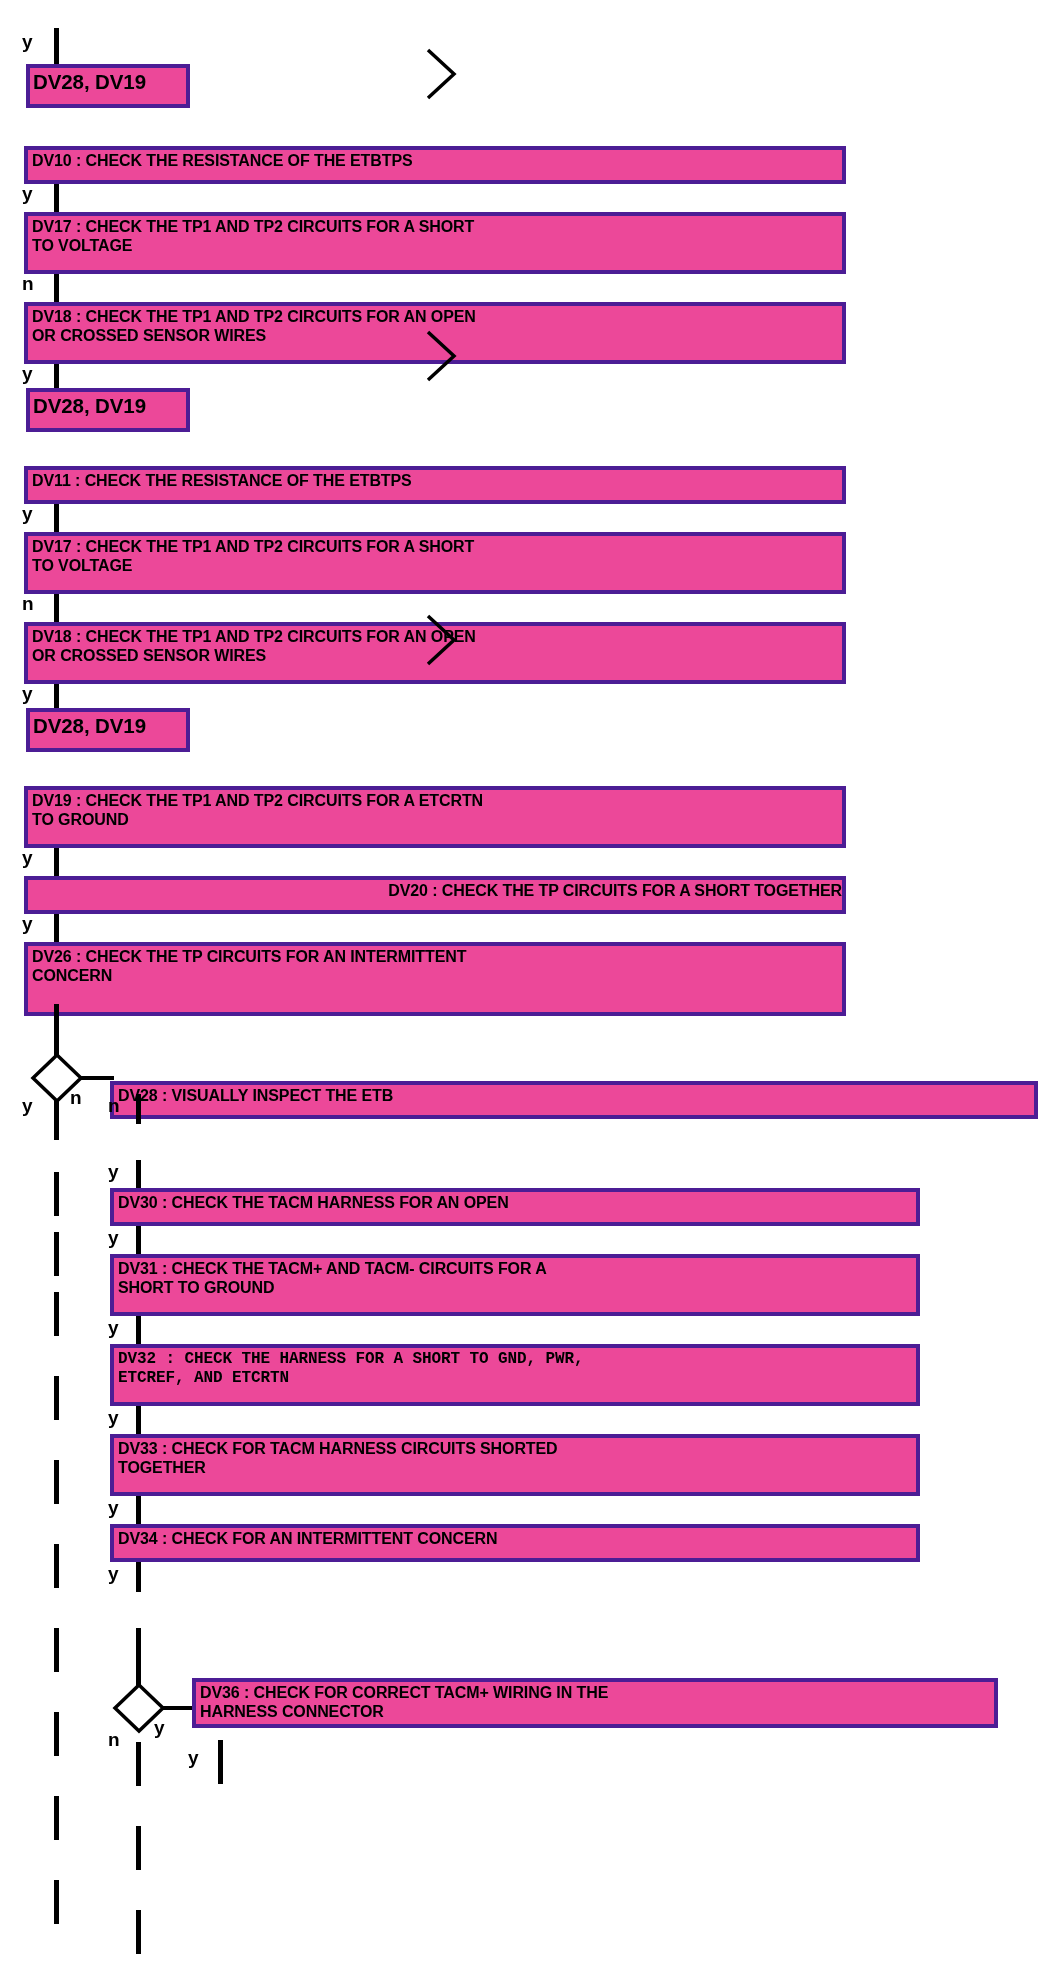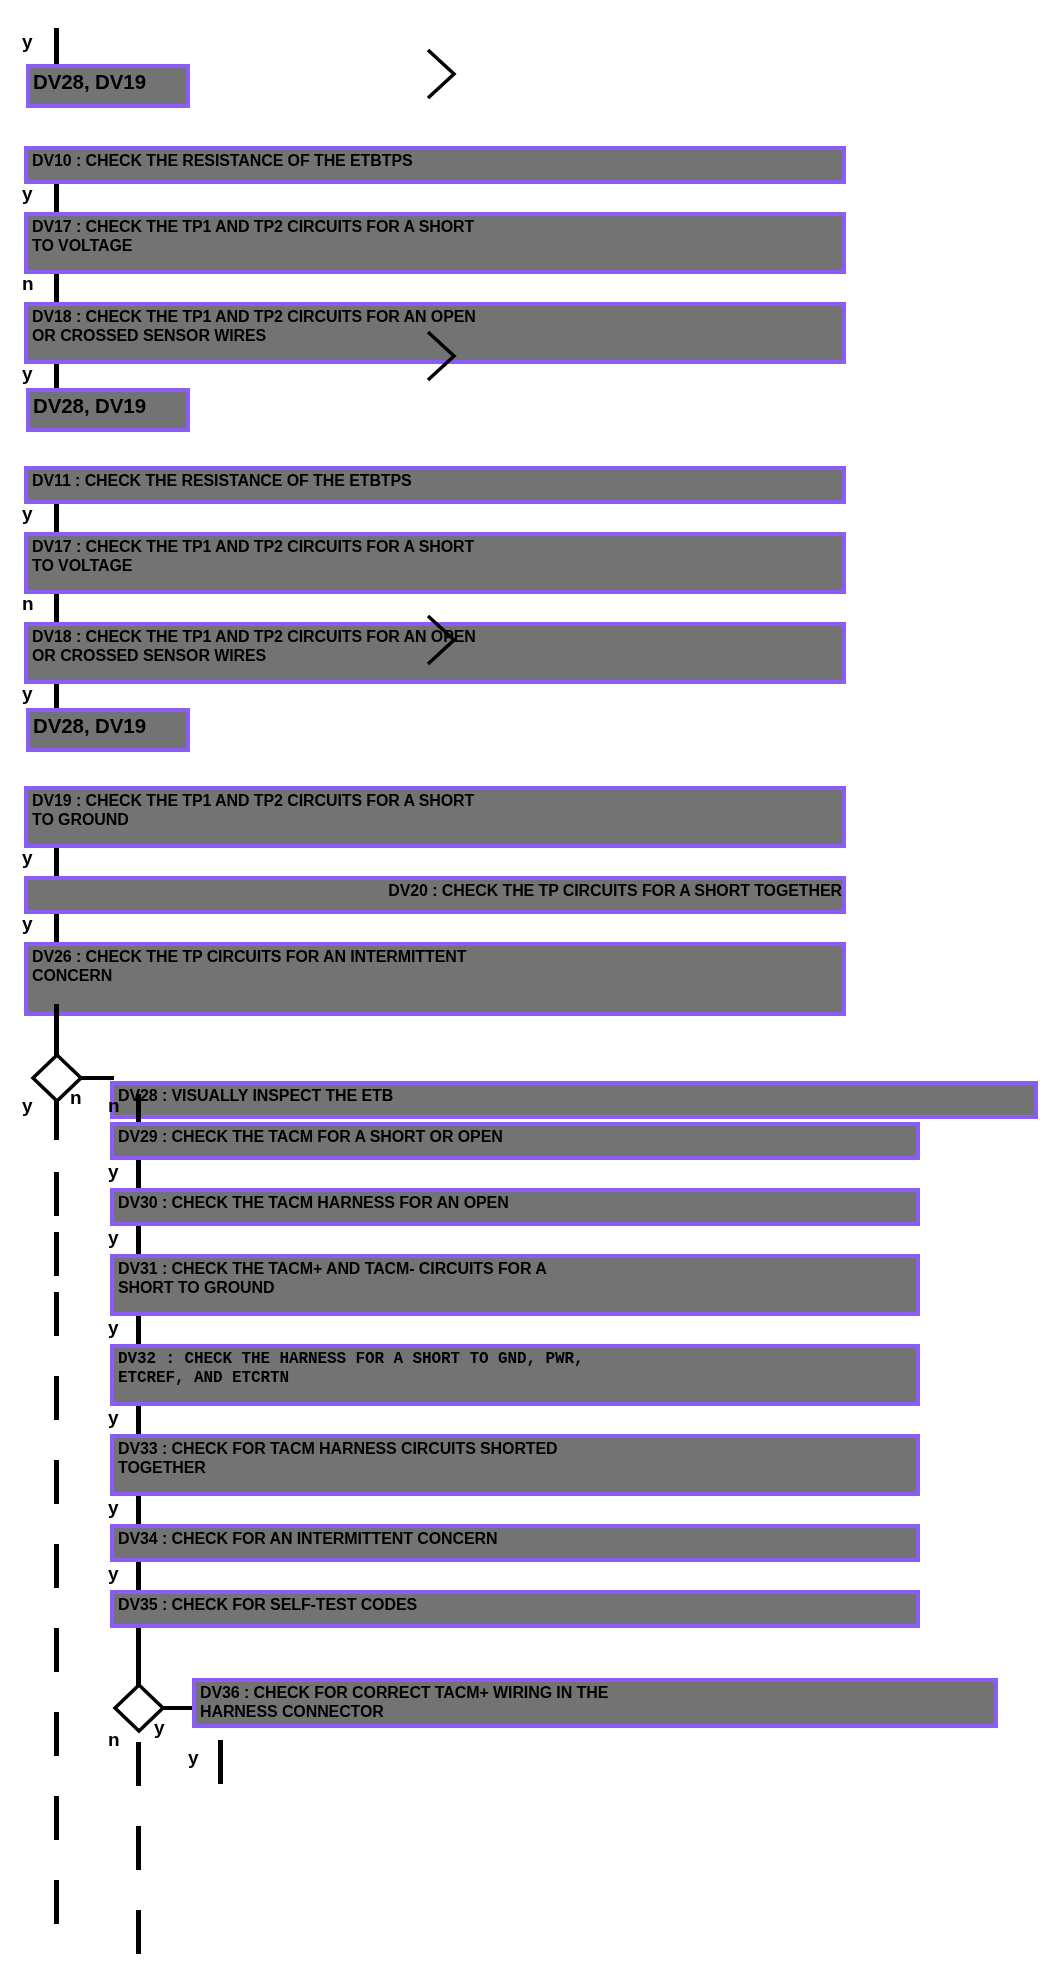--- a/index.html
+++ b/index.html
@@ -15,22 +15,22 @@
     position: relative;
     width: 1056px;
     height: 1970px;
     background: #ffffff;
     overflow: hidden;
   }
   
   .node {
     position: absolute;
     box-sizing: border-box;
-    background: #737373;
-    border: 4px solid #8b5cf6;
+    background: #ec4899;
+    border: 4px solid #4c1d95;
     font-weight: bold;
     color: #000000;
     letter-spacing: -0.1px;
     line-height: 1.16;
     padding: 2px 0 2px 4px;
     white-space: pre-line;
   }
   .node.step {
     font-size: 16px;
   }
@@ -129,21 +129,21 @@
   <span class="blabel" style="left:22px; top:684px;">y</span>
 
   <div class="node tag" style="left:26px; top:708px; width:164px; height:44px;">DV28, DV19</div>
 
   <div class="chevron" style="left:424px; top:612px;">
     <svg width="48" height="56" viewBox="0 0 48 56">
       <polyline points="4,4 30,28 4,52" fill="none" stroke="#000000" stroke-width="3.5"></polyline>
     </svg>
   </div>
 
-  <div class="node step" style="left:24px; top:786px; width:822px; height:62px;">DV19 : CHECK THE TP1 AND TP2 CIRCUITS FOR A SHORT
+  <div class="node step" style="left:24px; top:786px; width:822px; height:62px;">DV19 : CHECK THE TP1 AND TP2 CIRCUITS FOR A ETCRTN
 TO GROUND</div>
 
   <div class="vline" style="left:54px; top:848px; height:30px;"></div>
   <span class="blabel" style="left:22px; top:848px;">y</span>
 
   <div class="node step" style="left:24px; top:876px; width:822px; height:38px;text-align:right;">DV20 : CHECK THE TP CIRCUITS FOR A SHORT TOGETHER</div>
 
   <div class="vline" style="left:54px; top:914px; height:30px;"></div>
   <span class="blabel" style="left:22px; top:914px;">y</span>
 
@@ -173,21 +173,20 @@
   <div class="vline" style="left:54px; top:1628px; height:44px;"></div>
   <div class="vline" style="left:54px; top:1712px; height:44px;"></div>
   <div class="vline" style="left:54px; top:1796px; height:44px;"></div>
   <div class="vline" style="left:54px; top:1880px; height:44px;"></div>
 
   <div class="node step" style="left:110px; top:1037px; width:928px; height:38px;margin-top:44px;">DV28 : VISUALLY INSPECT THE ETB</div>
 
   <div class="vline" style="left:136px; top:1094px; height:30px;"></div>
   <span class="blabel" style="left:108px; top:1096px;">n</span>
 
-  <div class="node step" style="left:110px; top:1122px; width:810px; height:38px;">DV29 : CHECK THE TACM FOR A SHORT OR OPEN</div>
 
   <div class="vline" style="left:136px; top:1160px; height:30px;"></div>
   <span class="blabel" style="left:108px; top:1162px;">y</span>
 
   <div class="node step" style="left:110px; top:1188px; width:810px; height:38px;">DV30 : CHECK THE TACM HARNESS FOR AN OPEN</div>
 
   <div class="vline" style="left:136px; top:1226px; height:30px;"></div>
   <span class="blabel" style="left:108px; top:1228px;">y</span>
 
   <div class="node step" style="left:110px; top:1254px; width:810px; height:62px;">DV31 : CHECK THE TACM+ AND TACM- CIRCUITS FOR A
@@ -206,21 +205,20 @@
 TOGETHER</div>
 
   <div class="vline" style="left:136px; top:1496px; height:30px;"></div>
   <span class="blabel" style="left:108px; top:1498px;">y</span>
 
   <div class="node step" style="left:110px; top:1524px; width:810px; height:38px;">DV34 : CHECK FOR AN INTERMITTENT CONCERN</div>
 
   <div class="vline" style="left:136px; top:1562px; height:30px;"></div>
   <span class="blabel" style="left:108px; top:1564px;">y</span>
 
-  <div class="node step" style="left:110px; top:1590px; width:810px; height:38px;">DV35 : CHECK FOR SELF-TEST CODES</div>
 
   <div class="vline" style="left:136px; top:1628px; height:60px;"></div>
 
   <div class="diamond" style="left:112px; top:1682px;">
     <svg width="54" height="52" viewBox="0 0 54 52">
       <polygon points="27,3 51,26 27,49 3,26" fill="#ffffff" stroke="#000000" stroke-width="3.5"></polygon>
     </svg>
   </div>
 
   <div class="hline" style="left:162px; top:1706px; width:32px;"></div>

